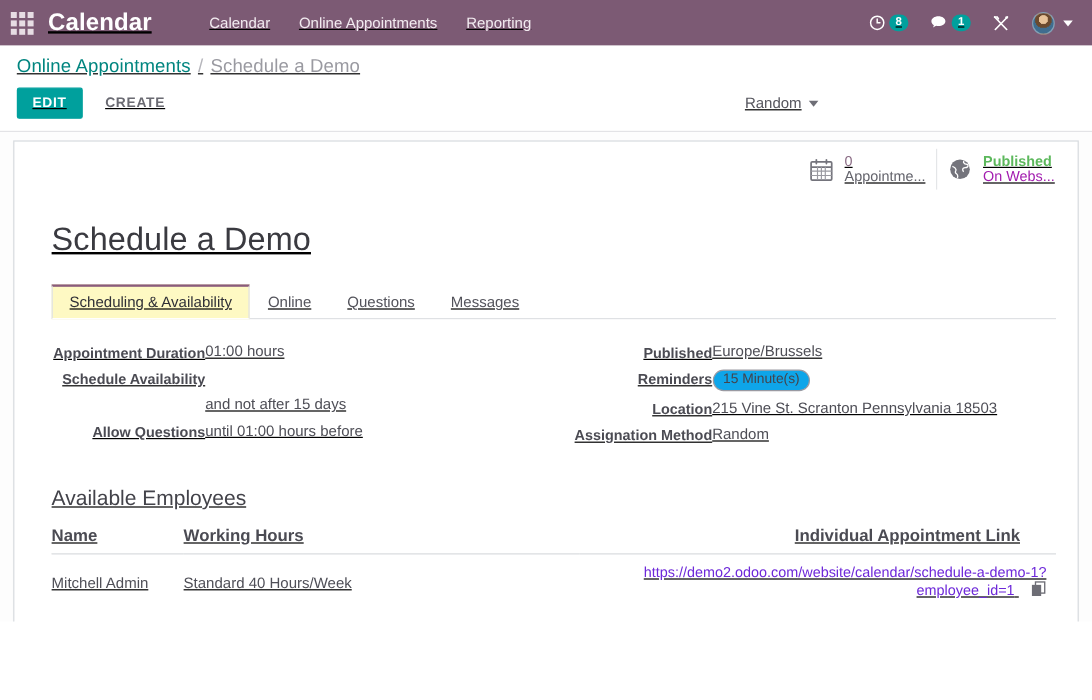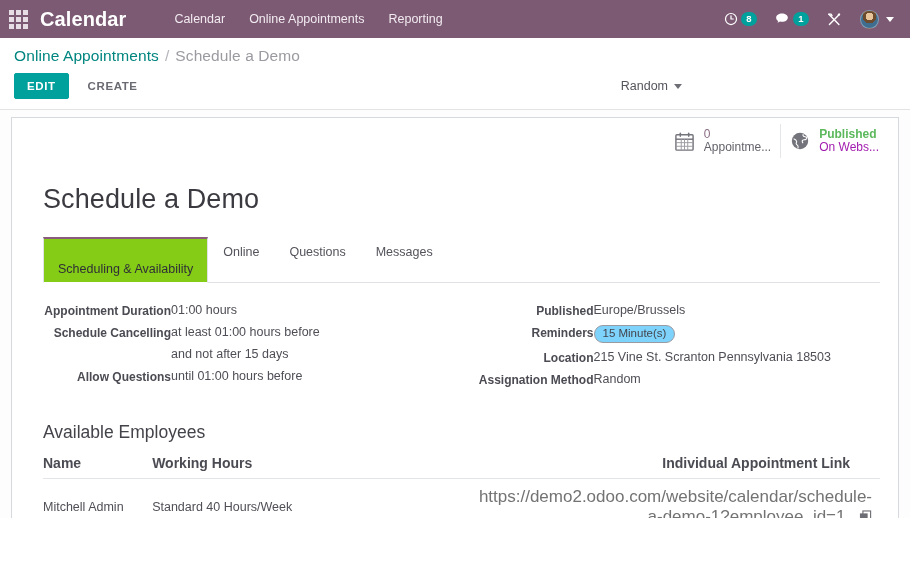--- a/index.html
+++ b/index.html
@@ -3,21 +3,21 @@
 <meta charset="utf-8">
 <style>
   * { box-sizing: border-box; }
   html, body {
     margin: 0; padding: 0;
     width: 910px; height: 583px;
     background: #ffffff;
     font-family: "Liberation Sans", sans-serif;
     -webkit-font-smoothing: antialiased;
   }
-  #app { position: relative; width: 910px; height: 518px; overflow: hidden; background:#fff; }
+  #app { position: relative; width: 910px; height: 518px; overflow: hidden; background:#fff;text-decoration:underline; }
 
   
   .navbar {
     height: 38px; background: #7c5a74;
     display: flex; align-items: center;
     padding: 0 8px 0 6px;
     color: #fff;
   }
   .apps-grid {
     width: 24px; height: 24px;
@@ -116,60 +116,60 @@
   }
 
   
   .tabs { display: flex; margin: 22px 0 0 13px; border-bottom: 1px solid #dfe1e4; position:relative; }
   .tab {
     font-size: 12.5px; color: #53535b; padding: 7px 14px 6px 14px;
     border: 1px solid transparent; border-bottom: none; cursor: pointer;
     margin-bottom: -1px; background: transparent; white-space: nowrap;
   }
   .tab.active {
-    color: #2f2f36; background: #84cc16;
+    color: #2f2f36; background: #fef9c3;
     border: 1px solid #dfe1e4; border-bottom: 1px solid #fff;
     border-top: 2px solid #8a5b7c;
-    padding-top: 23px;
+    padding-top: 6px;
   }
 
   
   .fields { display: flex; margin: 20px 0 0 13px; }
   .col { width: 430px; }
   .col.right { margin-left: 8px; }
   .frow { display: flex; align-items: flex-start; margin-bottom: 7px; text-align: right; }
   .flabel {
     font-size: 12px; font-weight: 700; color: #4b4b53;
     width: 128px; flex: 0 0 128px; padding-top: 1px; line-height:14px;
   }
   .col.right .flabel { width: 128px; flex: 0 0 128px; }
   .fval { font-size: 12.5px; color: #4e4e56; line-height: 15px; }
   .fval.sub { margin-left: 128px; }
   .tag-pill {
     display: inline-block; border: 1px solid #9a9aa2; border-radius: 10px;
     font-size: 11.5px; color: #44444c; padding: 0px 8px 1px 8px; line-height: 15px;
-    background: #7dd3fc;
+    background: #0ea5e9;
   }
 
   
   .sec-title {
     font-size: 17.5px; color: #43434a; font-weight: 400;
     margin: 28px 0 8px 13px;
   }
   .emp-table { width: calc(100% - 13px); margin-left: 13px; border-collapse: collapse; }
   .emp-table th {
     font-size: 14px; font-weight: 700; color: #4b4b53; text-align: left;
     padding: 4px 0 7px 0; border-bottom: 1px solid #e2e4e7; margin-top: 32px;
   }
   .emp-table th.right { text-align: right; padding-right: 30px; }
   .emp-table td {
     font-size: 12.5px; color: #4f4f57; padding: 8px 0 6px 0; vertical-align: middle;
   }
   .emp-table td.link-cell { text-align: right; padding-right: 8px; }
-  .appt-link { color: #737373; font-size: 17px; text-decoration: none; cursor: pointer; }
+  .appt-link { color: #6d28d9; font-size: 12px; text-decoration: none; cursor: pointer; }
   .copy-ico { display:inline-block; vertical-align: middle; margin-left: 10px; cursor: pointer; color:#6d6d75; }
   .col-name { width: 110px; }
   .col-hours { width: 330px; }
 </style>
 </head>
 <body>
 
 <div id="app">
 
   <div class="navbar">
@@ -286,22 +286,21 @@
         </div>
 
         <div class="fields">
 
           <div class="col">
             <div class="frow">
               <div class="flabel">Appointment Duration</div>
               <div class="fval">01:00 hours</div>
             </div>
             <div class="frow">
-              <div class="flabel">Schedule Cancelling</div>
-              <div class="fval">at least 01:00 hours before</div>
+              <div class="flabel">Schedule Availability</div>
             </div>
             <div class="frow">
               <div class="fval sub">and not after 15 days</div>
             </div>
             <div class="frow">
               <div class="flabel">Allow Questions</div>
               <div class="fval">until 01:00 hours before</div>
             </div>
           </div>
 

